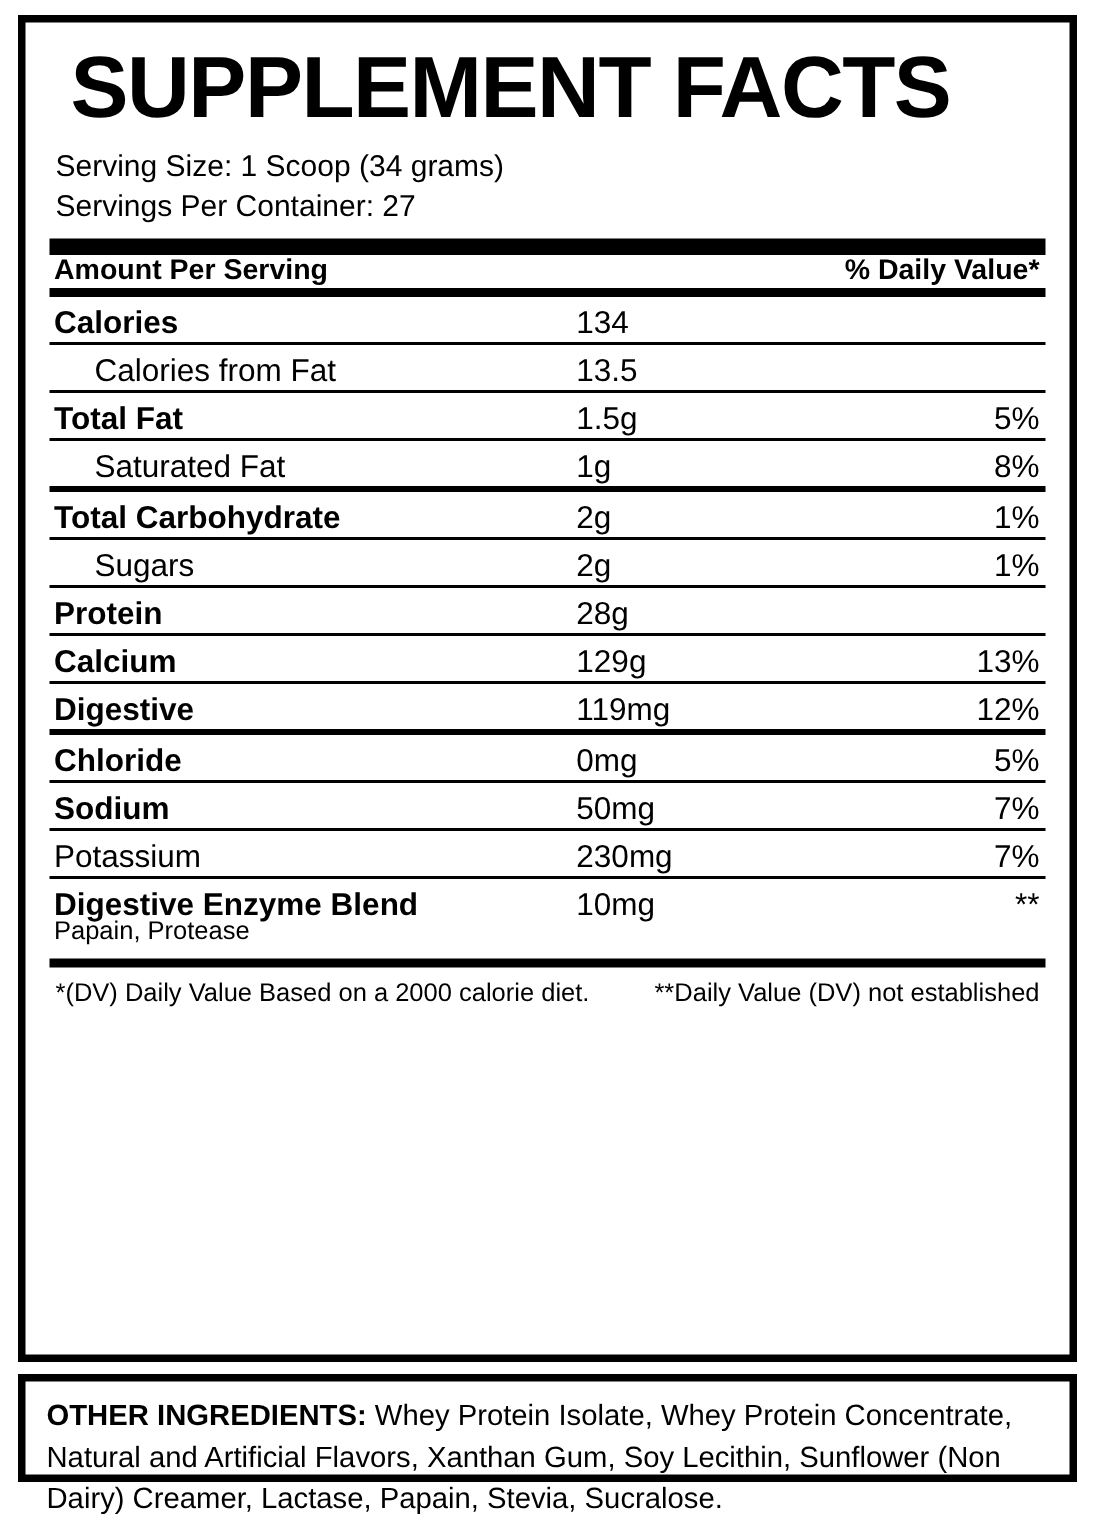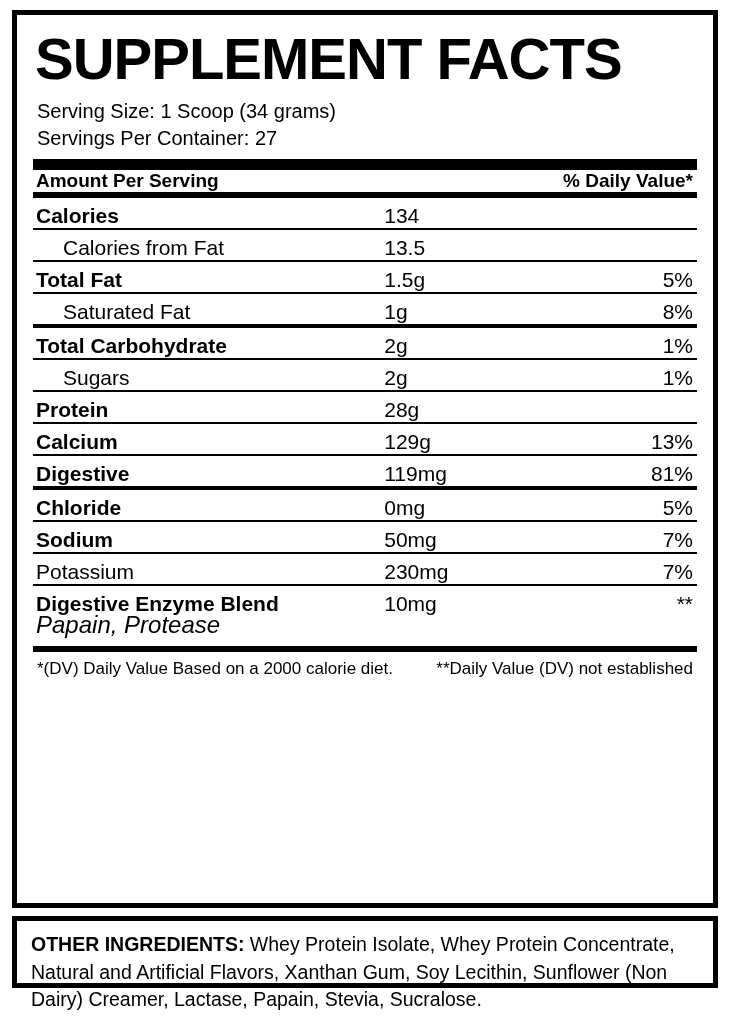--- a/index.html
+++ b/index.html
@@ -29,21 +29,21 @@
   .facts-panel {
     padding: 10px 16px 6px 16px;
     height: 898px;
     box-sizing: border-box;
   }
   .title {
     font-size: 58px;
     font-weight: bold;
     letter-spacing: -1px;
     line-height: 1.02;
-    margin: 4px 0 10px 2px;
+    margin: 4px 0 10px 14px;
     white-space: nowrap;
   }
   .serving-line {
     font-size: 20px;
     line-height: 1.32;
     margin-left: 4px;
   }
   .rule-thick {
     height: 11px;
     background: #000;
@@ -83,25 +83,24 @@
   .row td.col-dv { padding-right: 4px; }
   .bold { font-weight: bold; }
   .indent { padding-left: 30px !important; }
   .sep td { padding: 0; height: 0; }
   .sepline {
     height: 2px;
     background: #000;
     width: 100%;
   }
   .enzyme-sub {
-    font-size: 24px;
+    font-size: 17px;
     padding-left: 3px;
     margin-top: -4px;
     line-height: 1.1;
-    font-style: italic;
   }
   .footnote {
     display: flex;
     justify-content: space-between;
     font-size: 17px;
     padding: 7px 4px 0 4px;
   }
   .ingredients-panel {
     margin-top: 8px;
     padding: 10px 14px 12px 14px;
@@ -225,21 +224,21 @@
             <td class="col-dv">13%</td>
           </tr>
           <tr class="sep">
             <td colspan="3">
               <div class="sepline"></div>
             </td>
           </tr>
           <tr class="row">
             <td class="col-name bold">Digestive</td>
             <td class="col-amt">119mg</td>
-            <td class="col-dv">81%</td>
+            <td class="col-dv">12%</td>
           </tr>
           <tr class="sep">
             <td colspan="3">
               <div class="sepline"></div>
             </td>
           </tr>
           <tr class="sep">
             <td colspan="3">
               <div class="sepline"></div>
             </td>

